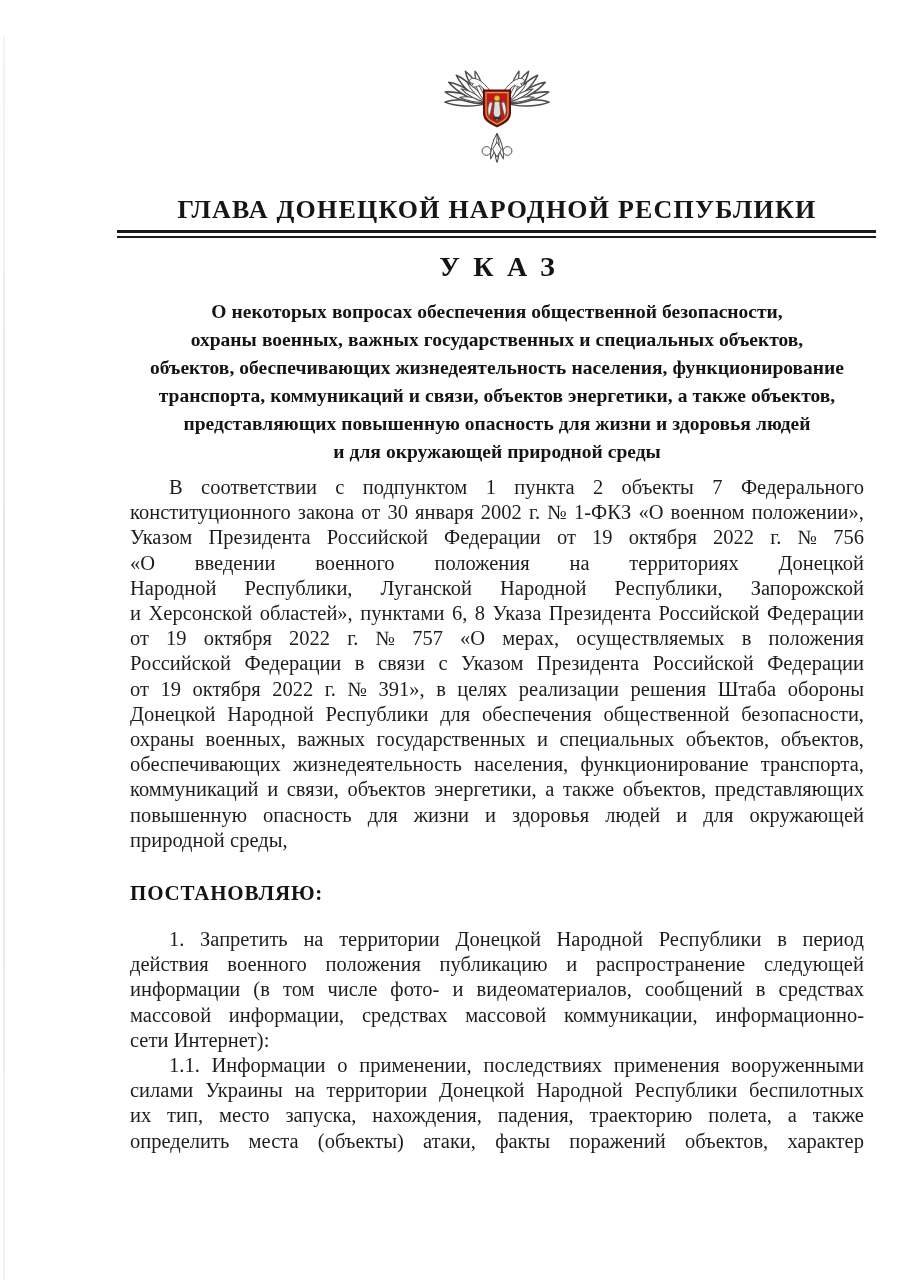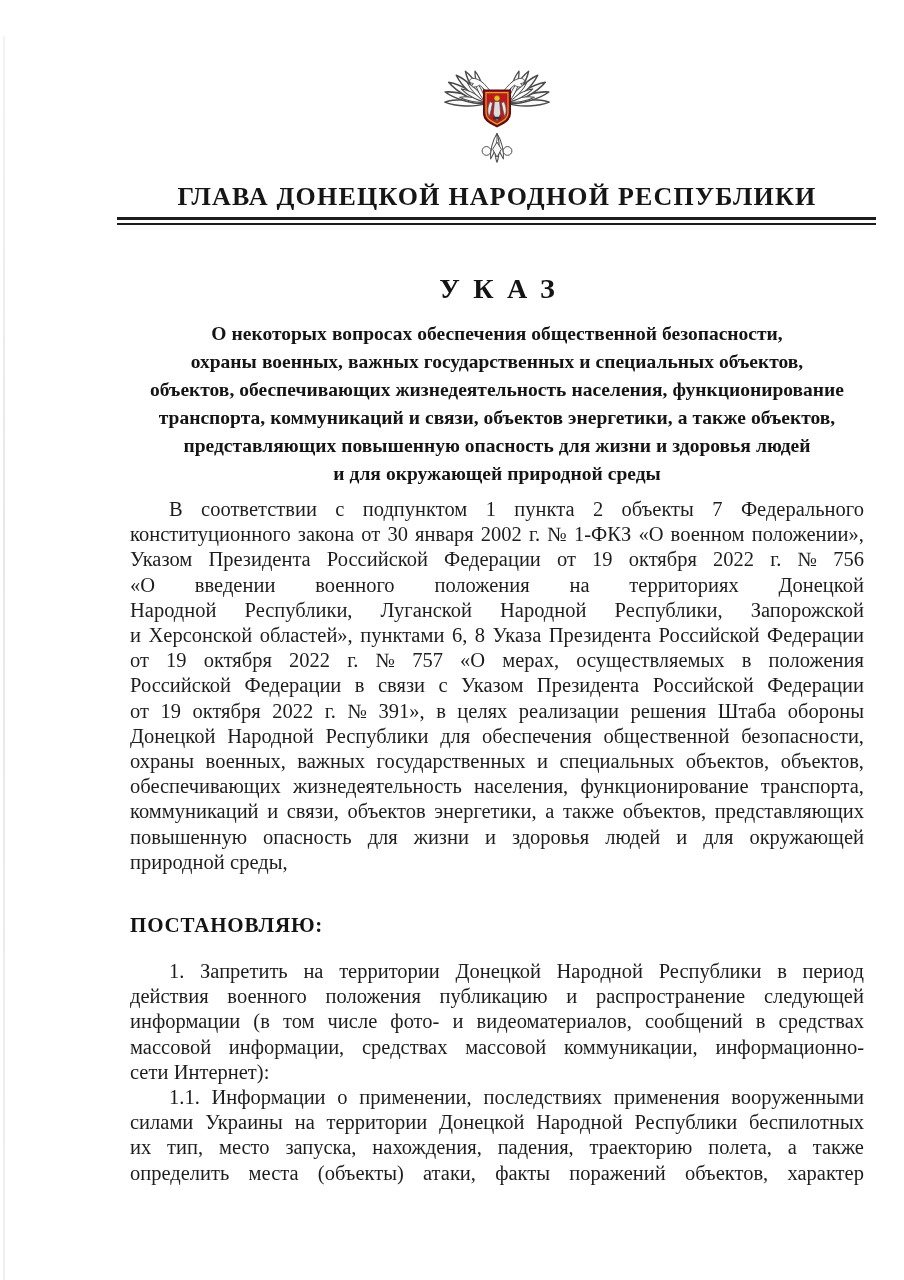--- a/index.html
+++ b/index.html
@@ -14,43 +14,43 @@
     position:absolute;left:3px;top:36px;width:2px;height:1244px;
     background:linear-gradient(#f0f0f2,#e2e2e6 40%,#ececef);
     opacity:.8;
   }
   .page{position:absolute;left:130px;top:0;width:734px;}
 
   .emblem{width:132px;margin:58px auto 0;}
   .emblem svg{display:block;}
 
   .org{
-    margin-top:10px;text-align:center;font-weight:bold;
+    margin-top:23px;text-align:center;font-weight:bold;
     font-size:26px;line-height:30px;letter-spacing:1.2px;white-space:nowrap;
     color:#161616;
   }
   .rule{margin:5px -12px 0 -13px;}
   .rule .r1{height:3px;background:#1c1c1c;}
   .rule .r2{height:2px;background:#1c1c1c;margin-top:3px;}
 
   .doctype{
-    margin-top:49px;text-align:center;font-weight:bold;
+    margin-top:14px;text-align:center;font-weight:bold;
     font-size:28px;line-height:30px;letter-spacing:.48em;text-indent:.48em;
     color:#141414;
   }
 
   .subject{margin-top:16px;font-weight:bold;font-size:19.5px;color:#141414;}
   .subject .tline{line-height:28px;}
 
   .para{font-size:20.5px;}
   .preamble{margin-top:9px;}
   .item-1{margin-top:20px;}
 
   .resolve{
-    margin-top:36px;font-weight:bold;font-size:21px;line-height:28px;
+    margin-top:26px;font-weight:bold;font-size:21px;line-height:28px;
     letter-spacing:.8px;color:#141414;
   }
 
   
   .tline{display:flex;justify-content:space-between;line-height:25.2px;}
   .tline span{white-space:nowrap;}
   .tline.center{justify-content:center;gap:.26em;}
   .tline.last{justify-content:flex-start;gap:.26em;}
   .tline.indent{padding-left:39px;}
 </style>

